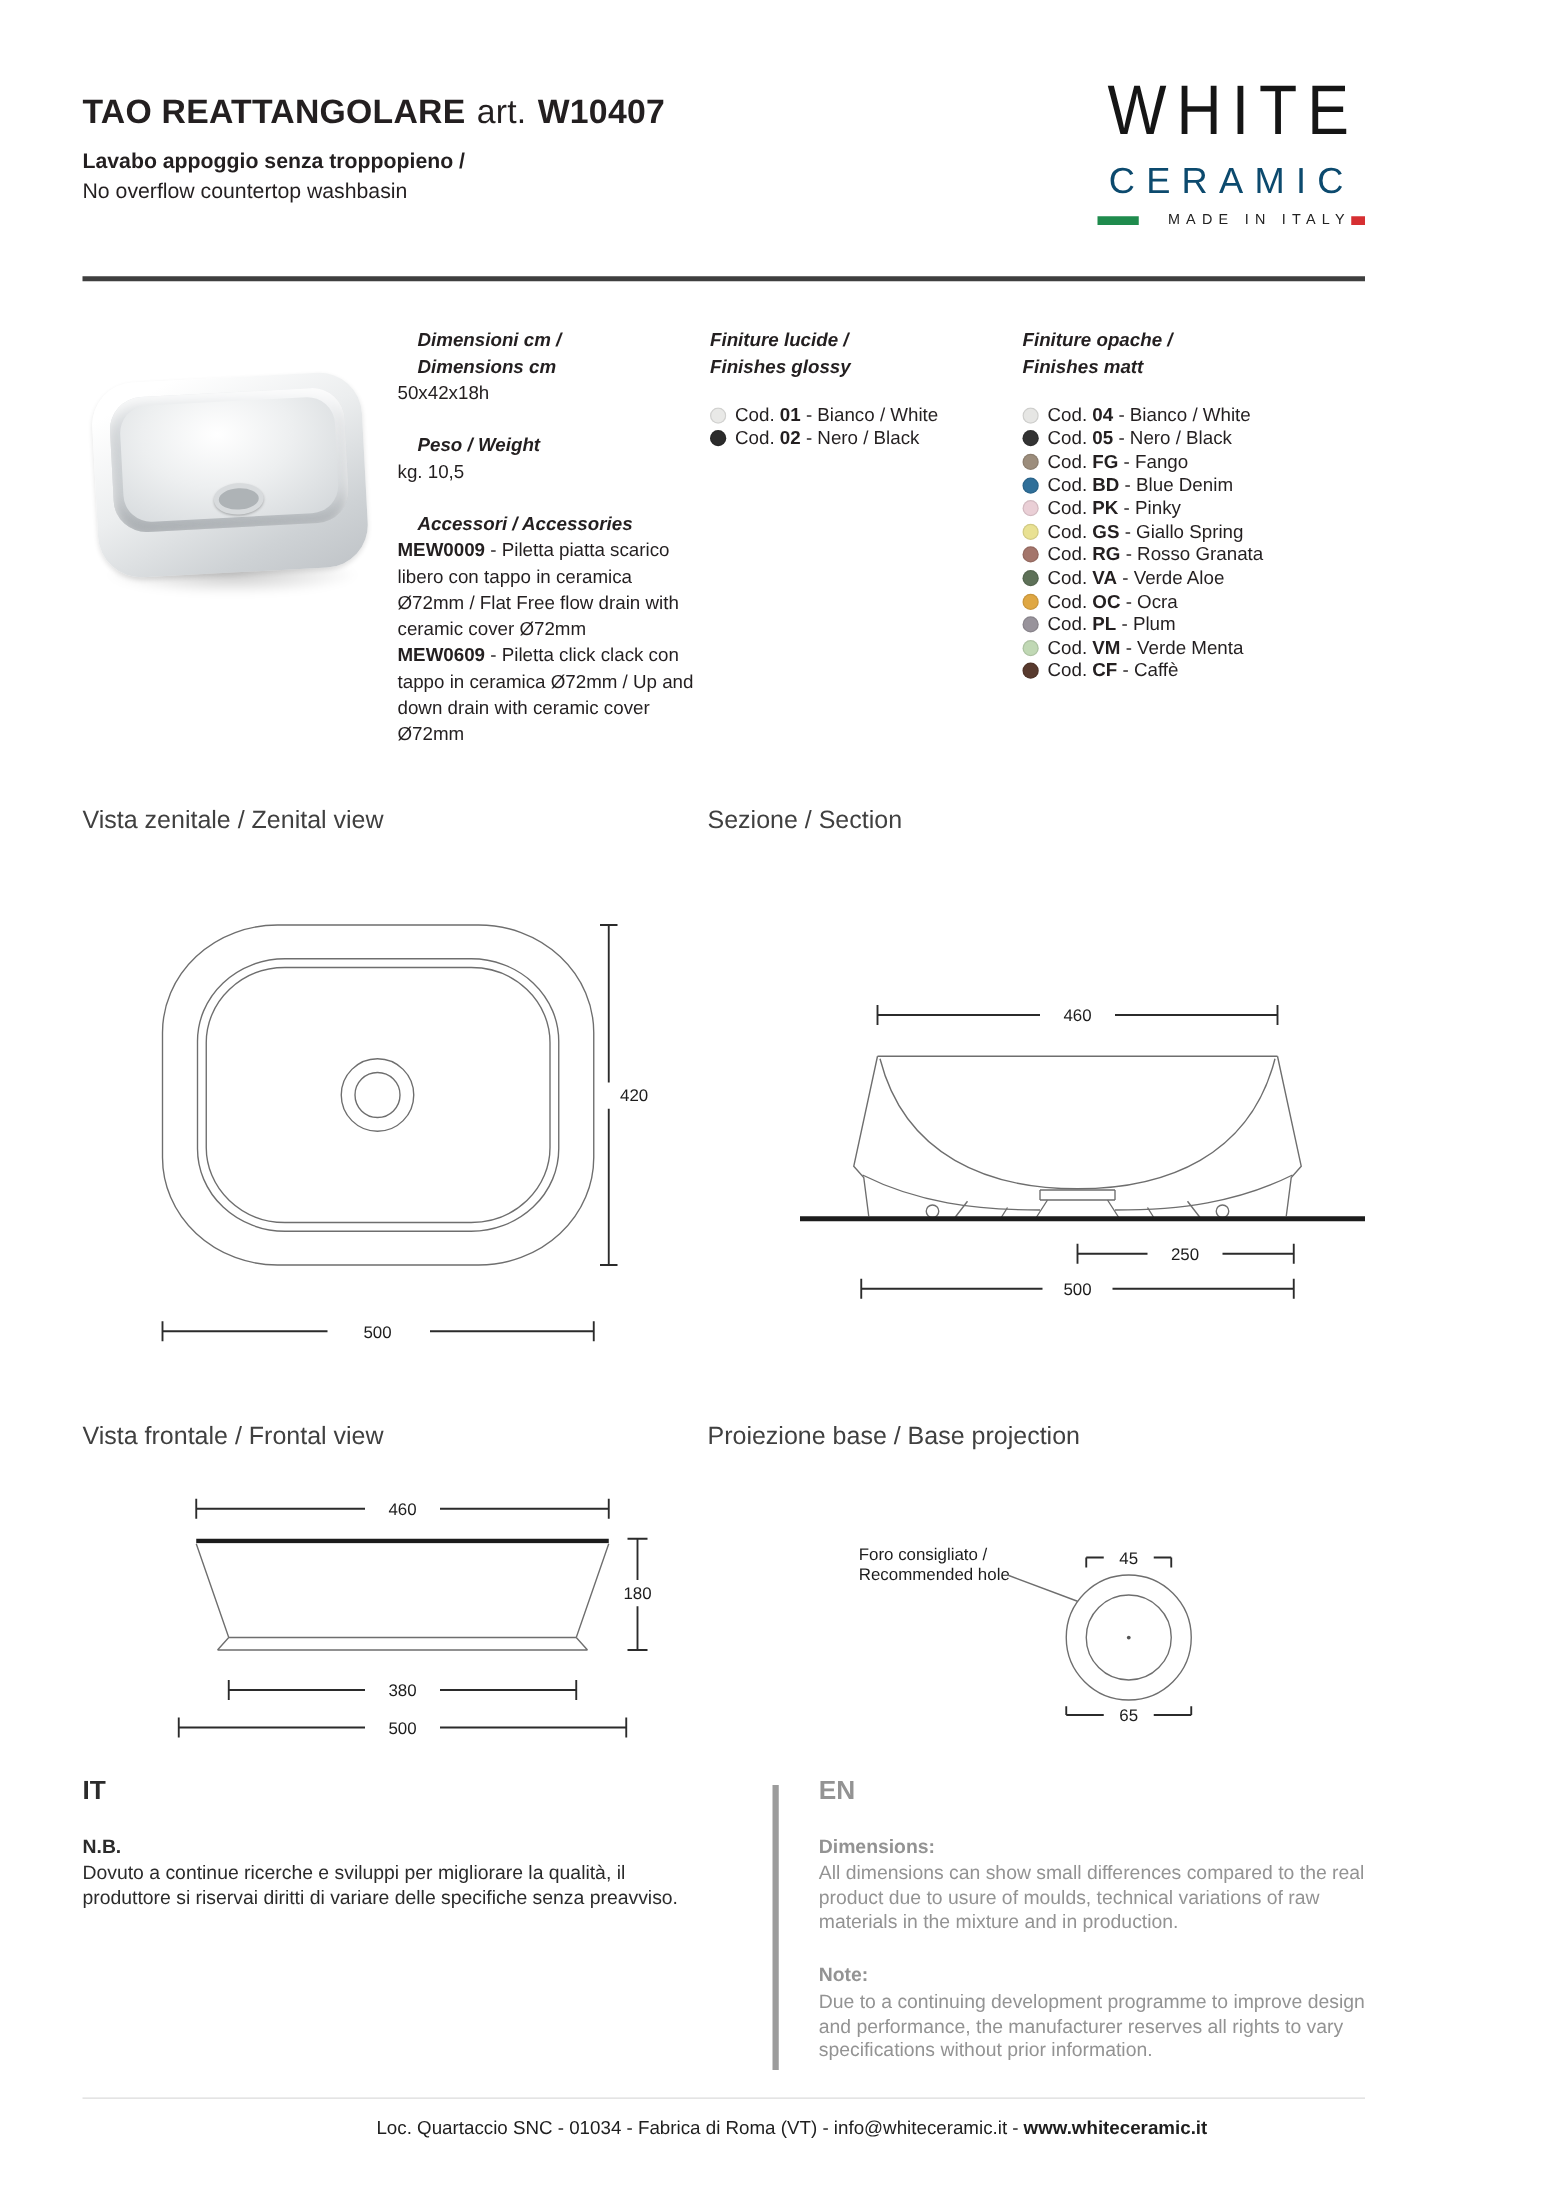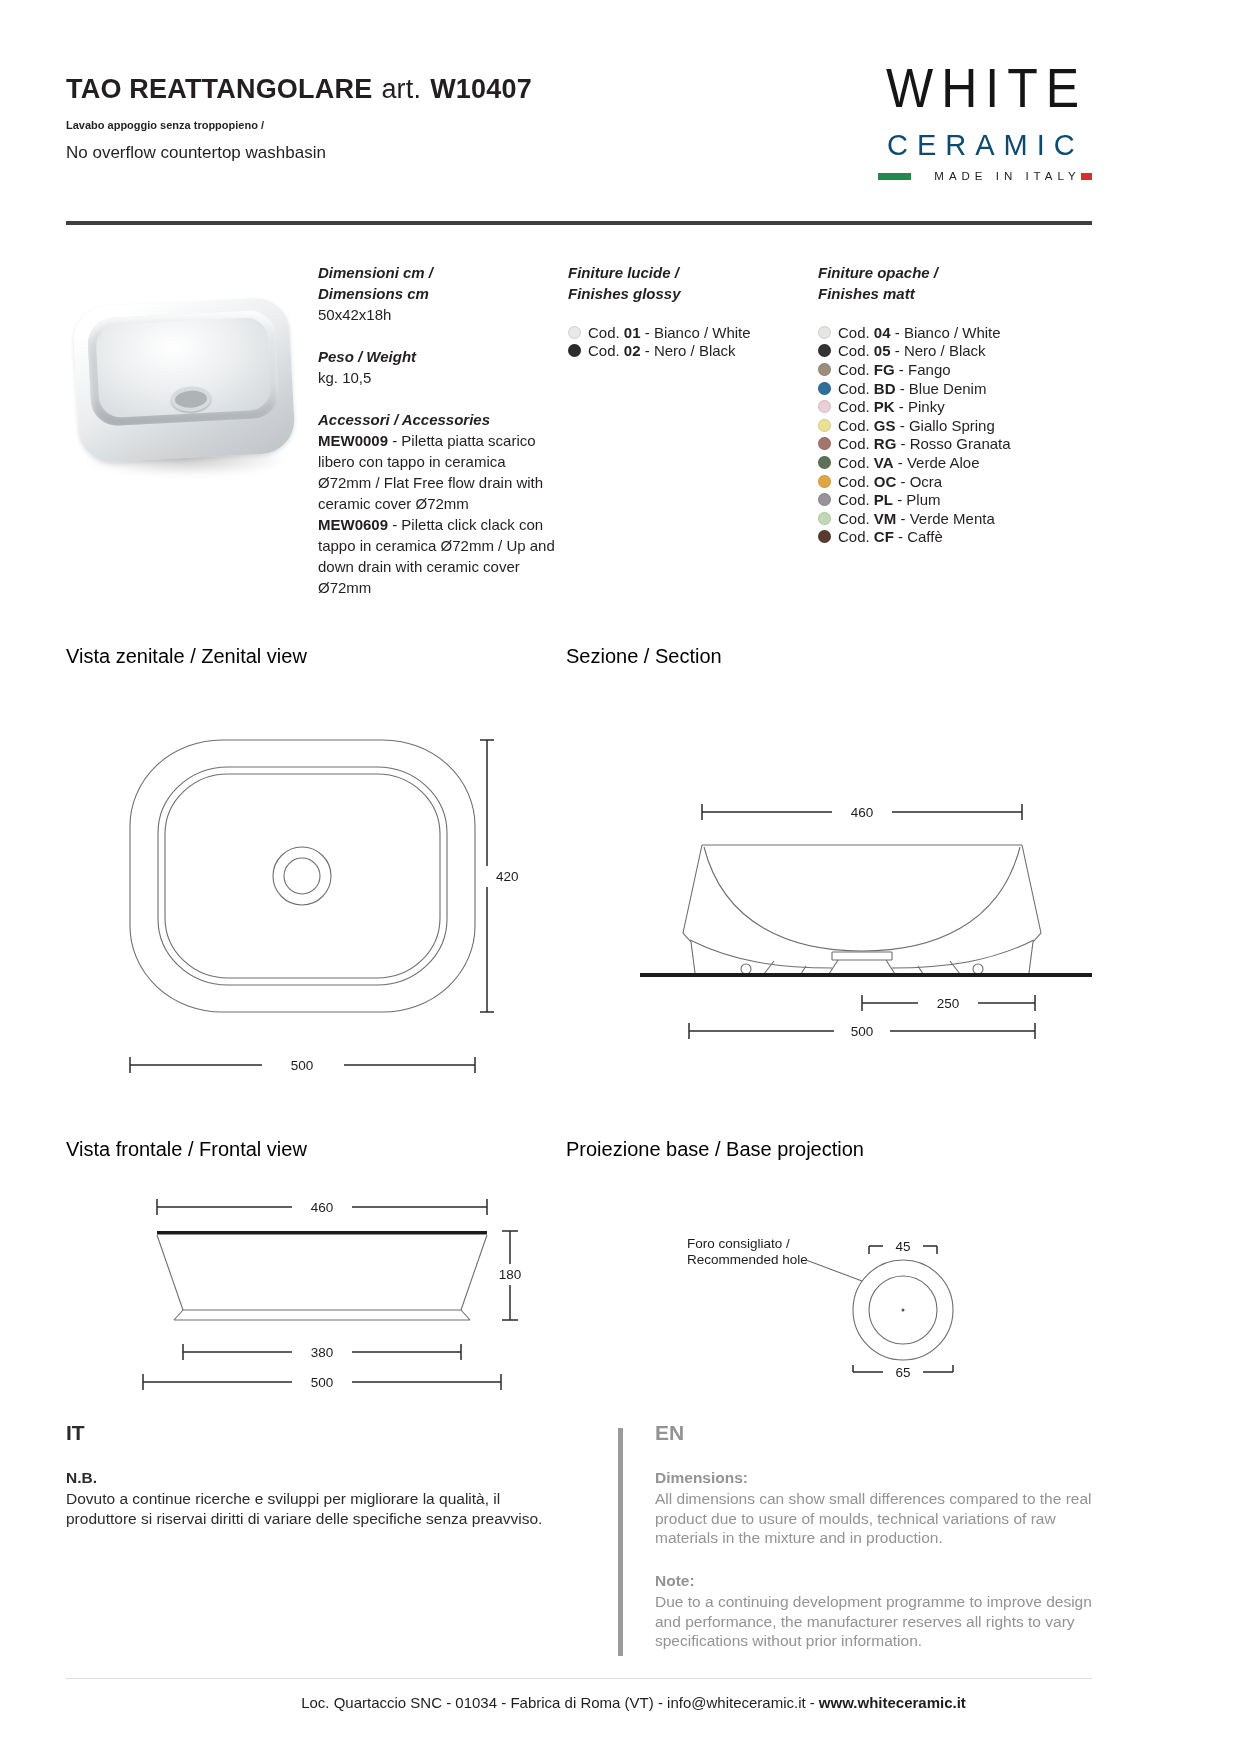--- a/index.html
+++ b/index.html
@@ -3,21 +3,21 @@
 <meta charset="utf-8">
 <style>
   html,body{margin:0;padding:0;background:#ffffff;}
   .page{position:relative;width:1092px;height:1754px;background:#fff;
         font-family:"Liberation Sans",sans-serif;color:#231f20;overflow:hidden;}
   .abs{position:absolute;}
 
   
   .title{left:66px;top:74px;font-size:27px;font-weight:bold;letter-spacing:.2px;}
   .title .art{font-weight:normal;margin:0 9px;}
-  .sub1{left:66px;top:119px;font-size:11px;font-weight:bold;}
+  .sub1{left:66px;top:119px;font-size:17px;font-weight:bold;}
   .sub2{left:66px;top:143px;font-size:17px;}
   .rule{left:66px;top:221px;width:1109px;height:4px;background:#3f3f3f;}
 
   
   .logo{left:878px;top:60px;width:236px;text-align:left;}
   .logo-white{font-size:50px;line-height:1;letter-spacing:8px;padding-left:8px;color:#151515;
               transform:scaleY(1.12);transform-origin:top;}
   .logo-ceramic{font-size:29px;line-height:1;letter-spacing:9px;padding-left:9px;color:#0c4a6e;margin-top:21px;}
   .logo-made{margin-top:10px;display:flex;align-items:center;justify-content:space-between;}
   .logo-made .bar{width:42px;height:7px;}
@@ -37,30 +37,30 @@
   .ph-bowl{position:absolute;left:8px;top:7px;width:172px;height:93px;border-radius:22px;
            background:radial-gradient(ellipse at 45% 28%,#ffffff 0%,#edeff0 45%,#d2d6d9 100%);}
   .ph-drain{position:absolute;left:72px;top:66px;width:32px;height:17px;border-radius:50%;
             background:#aeb3b6;border:4px solid #d8dbdd;box-shadow:0 1px 2px rgba(0,0,0,.25);}
 
   
   .col{font-size:15px;line-height:21px;}
   .col1{left:318px;top:262px;width:238px;}
   .col2{left:568px;top:262px;width:242px;}
   .col3{left:818px;top:262px;width:310px;}
-  .lbl{font-weight:bold;font-style:italic;}
+  .lbl{font-weight:bold;font-style:italic;margin-left:16px;}
   .gap{height:21px;}
   .finish-title{font-weight:bold;font-style:italic;margin-bottom:19px;}
   .finish-row{display:flex;align-items:center;height:18.6px;}
   .dot{width:13px;height:13px;border-radius:50%;flex:0 0 13px;margin-right:7px;
        box-shadow:inset 0 0 0 1px rgba(0,0,0,.10);}
   .finish-label{white-space:nowrap;}
 
   
-  .view-h{font-size:20px;color:#000000;}
+  .view-h{font-size:20px;color:#404040;}
 
   
   svg{position:absolute;overflow:visible;}
   .ol{fill:none;stroke:#6e6e6e;stroke-width:1.1;}
   .dim{fill:none;stroke:#2b2b2b;stroke-width:1.5;}
   svg text{font-family:"Liberation Sans",sans-serif;font-size:13.5px;fill:#1d1d1d;text-anchor:middle;}
   svg text.ts{text-anchor:start;}
 
   
   .notes{font-size:15.5px;line-height:19.5px;}

